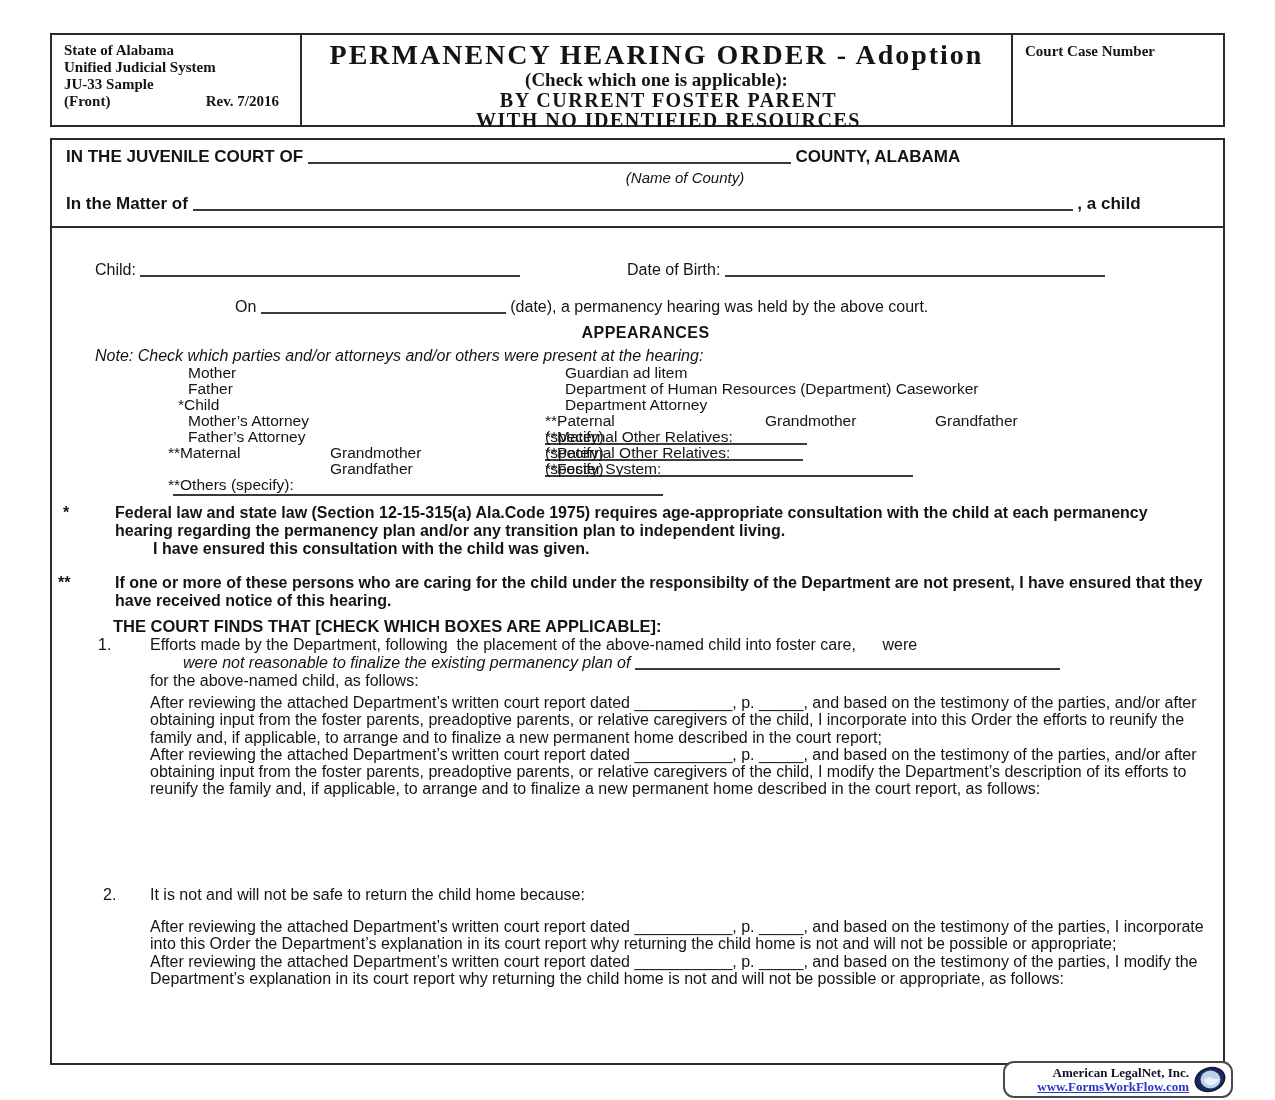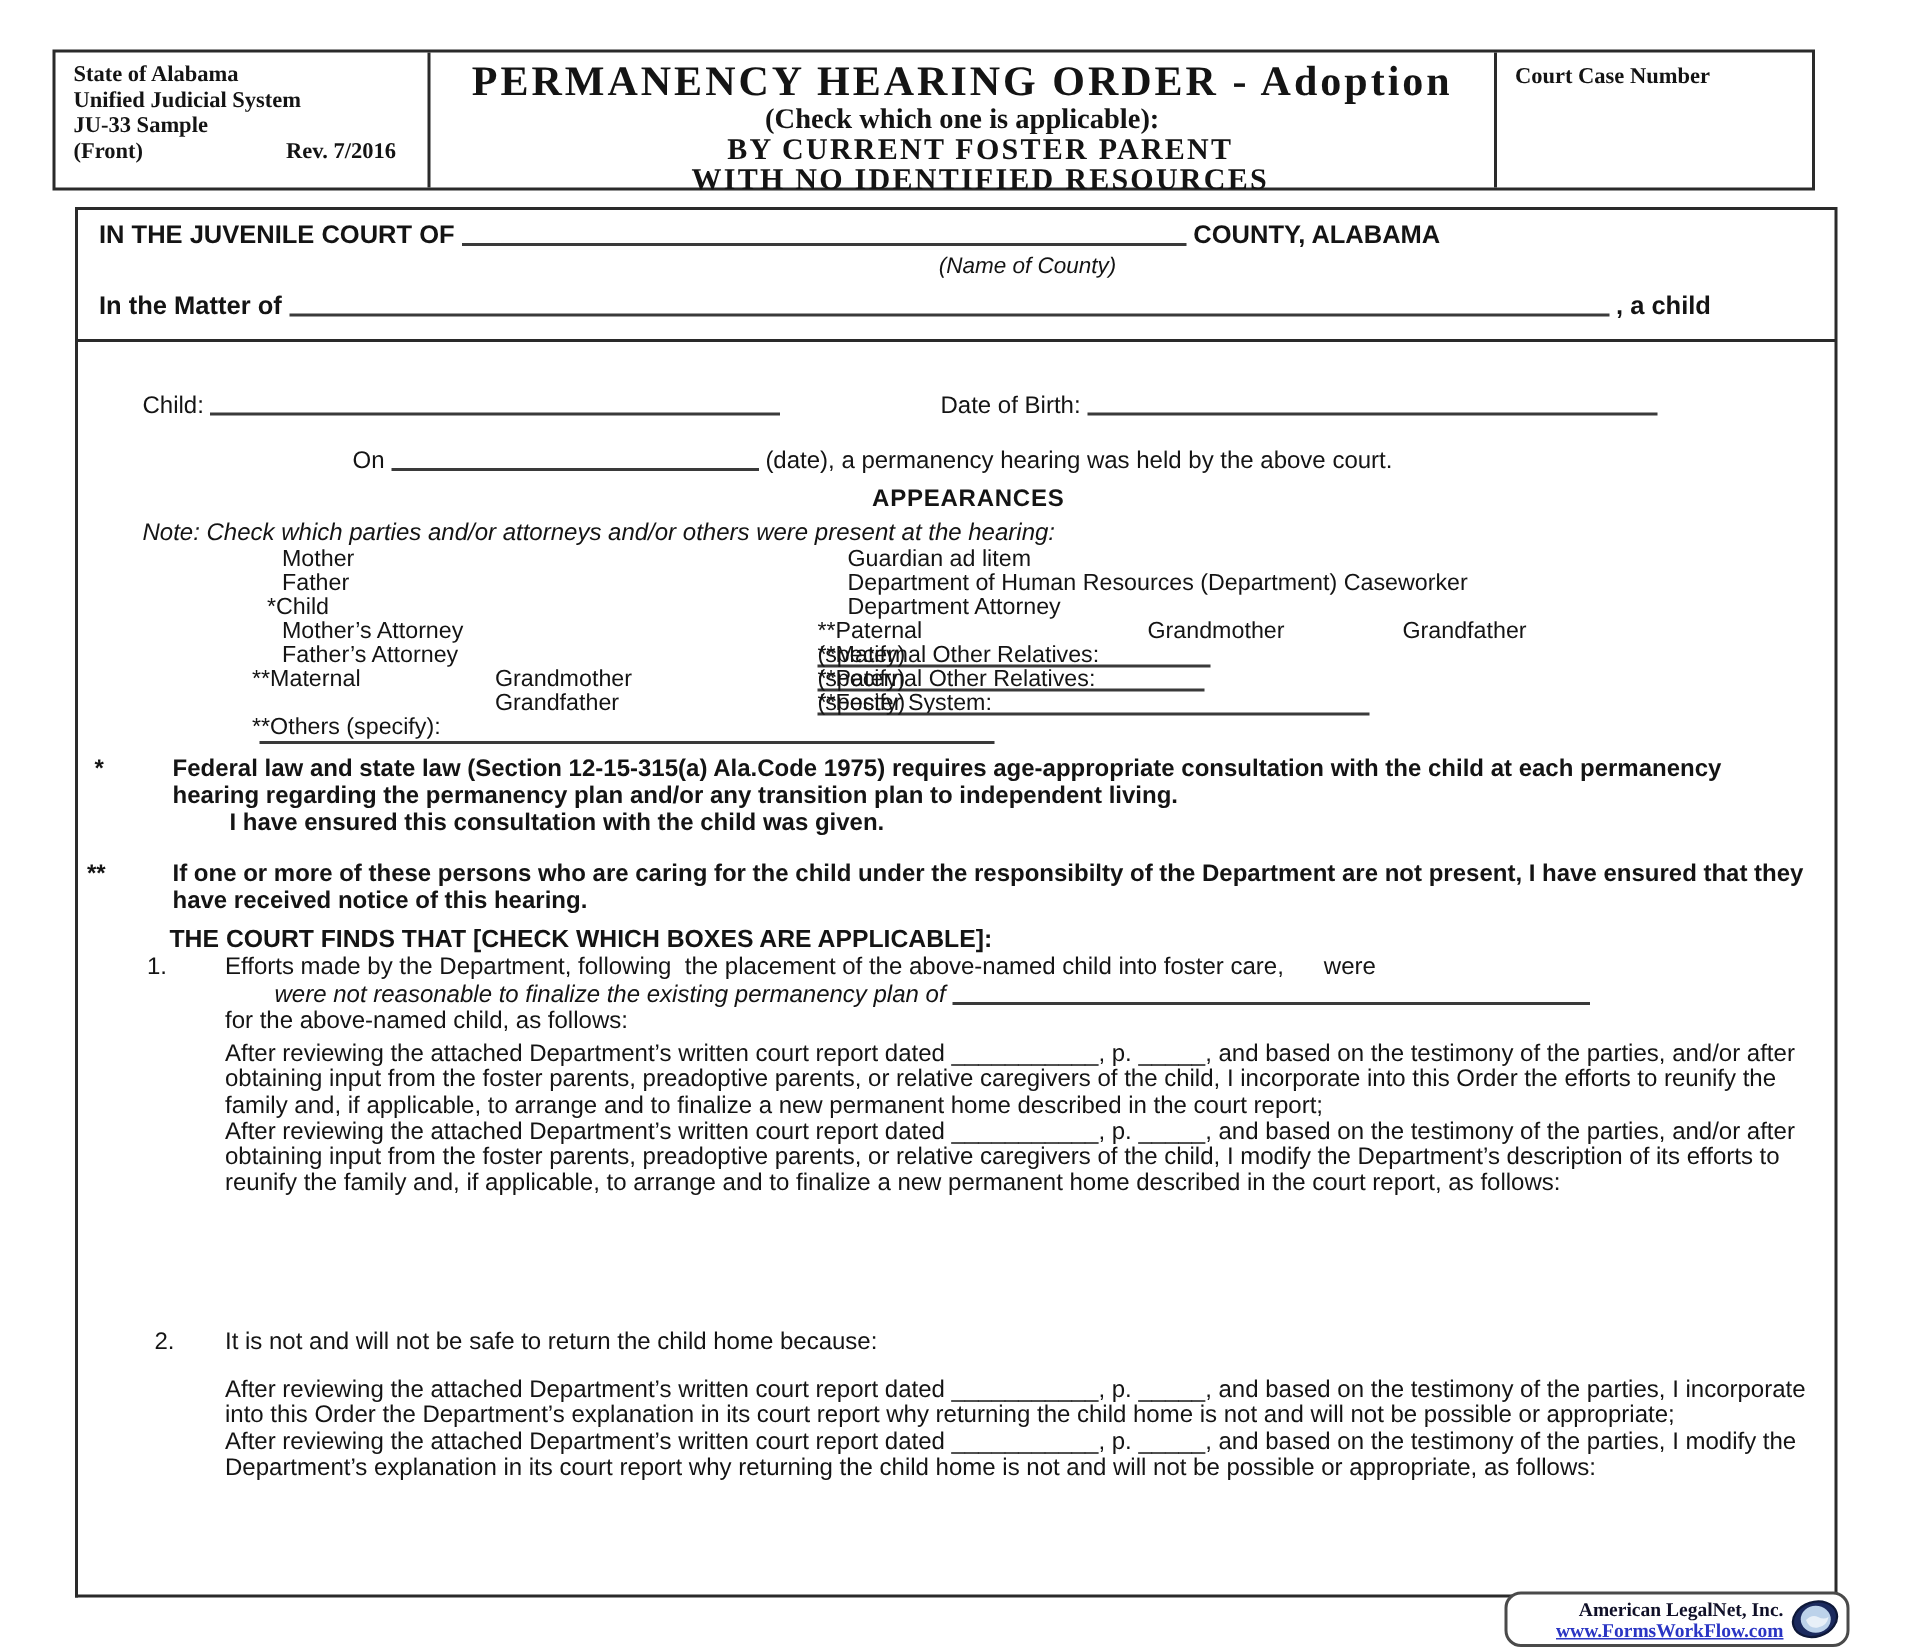--- a/index.html
+++ b/index.html
@@ -1,20 +1,20 @@
 <!DOCTYPE html>
 <html><head>
 <meta charset="utf-8">
 <style>
   html,body{margin:0;padding:0;background:#fff;}
   .page{position:relative;width:1275px;height:1100px;background:#ffffff;
         font-family:"Liberation Sans",sans-serif;color:#141414;overflow:hidden;}
 
   
-  .header-box{position:absolute;left:35px;top:33px;width:1175px;height:94px;
+  .header-box{position:absolute;left:50px;top:33px;width:1175px;height:94px;
               border:2px solid #2a2a2a;display:flex;box-sizing:border-box;}
   .hcell1{width:250px;border-right:2px solid #2a2a2a;padding:7px 12px;box-sizing:border-box;
           font-family:"Liberation Serif",serif;font-weight:bold;font-size:15px;line-height:17px;}
   .hcell1-row4{display:flex;justify-content:space-between;width:215px;}
   .hcell2{flex:1;text-align:center;font-family:"Liberation Serif",serif;font-weight:bold;padding-top:5px;border-radius:10px;}
   .h-title{font-size:28px;letter-spacing:2px;line-height:30px;}
   .h-sub1{font-size:19px;line-height:20px;}
   .h-sub2{font-size:20px;letter-spacing:1.5px;line-height:20px;padding-left:24px;}
   .hcell3{width:212px;border-left:2px solid #2a2a2a;padding:8px 12px;box-sizing:border-box;
           font-family:Liberation Serif, serif;font-weight:bold;font-size:15px;}

